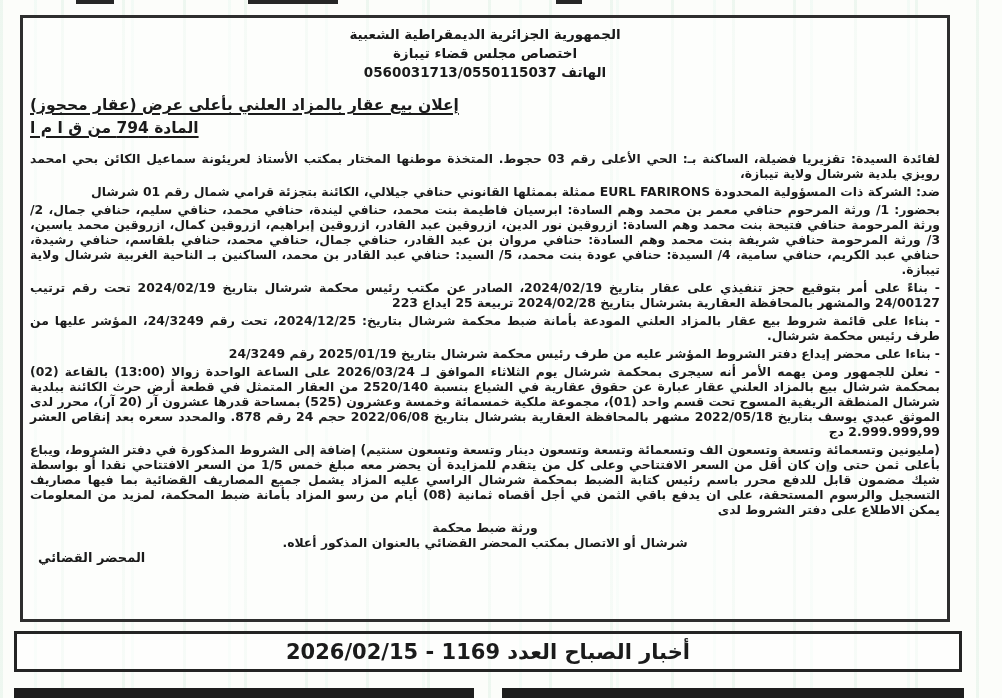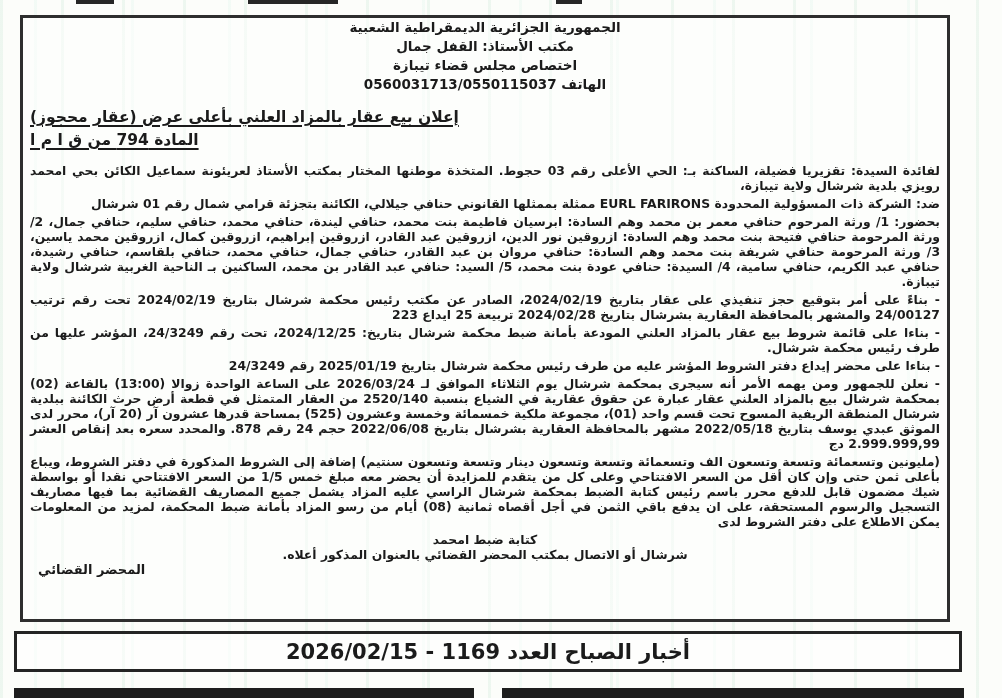--- a/index.html
+++ b/index.html
@@ -35,20 +35,21 @@
     left: 20px;
     top: 15px;
     width: 930px;
     height: 607px;
     border: 3px solid #2e2e2e;
     padding: 0 7px;
     box-sizing: border-box;
     background: rgba(255,255,255,0.45);
   }
   .office-header {
+    padding-top: 7px;
     text-align: center;
     font-weight: bold;
     font-size: 13.5px;
     line-height: 19px;
   }
   .doc-title {
     margin-top: 12px;
     text-align: left;
     font-weight: bold;
     font-size: 15.5px;
@@ -104,40 +105,39 @@
 <div class="page">
 
   <div class="top-mark m1"></div>
   <div class="top-mark m2"></div>
   <div class="top-mark m3"></div>
 
   <div class="doc-frame">
 
     <div class="office-header">
       <div>الجمهورية الجزائرية الديمقراطية الشعبية</div>
-      <div>مكتب الأستاذ: القفل جمال</div>
       <div>اختصاص مجلس قضاء تيبازة</div>
       <div>الهاتف 0560031713/0550115037</div>
     </div>
 
     <div class="doc-title">
       <div class="t-line">إعلان بيع عقار بالمزاد العلني بأعلى عرض (عقار محجوز)</div>
       <div class="t-line">المادة 794 من ق ا م ا</div>
     </div>
 
     <div class="doc-body">
       <p class="para">لفائدة السيدة: تقزيريا فضيلة، الساكنة بـ: الحي الأعلى رقم 03 حجوط. المتخذة موطنها المختار بمكتب الأستاذ لعريئونة سماعيل الكائن بحي امحمد رويزي بلدية شرشال ولاية تيبازة،</p>
       <p class="para">ضد: الشركة ذات المسؤولية المحدودة EURL FARIRONS ممثلة بممثلها القانوني حنافي جيلالي، الكائنة بتجزئة قرامي شمال رقم 01 شرشال</p>
       <p class="para">بحضور: 1/ ورثة المرحوم حنافي معمر بن محمد وهم السادة: ابرسيان فاطيمة بنت محمد، حنافي ليندة، حنافي محمد، حنافي سليم، حنافي جمال، 2/ ورثة المرحومة حنافي فتيحة بنت محمد وهم السادة: ازروقين نور الدين، ازروقين عبد القادر، ازروقين إبراهيم، ازروقين كمال، ازروقين محمد ياسين، 3/ ورثة المرحومة حنافي شريفة بنت محمد وهم السادة: حنافي مروان بن عبد القادر، حنافي جمال، حنافي محمد، حنافي بلقاسم، حنافي رشيدة، حنافي عبد الكريم، حنافي سامية، 4/ السيدة: حنافي عودة بنت محمد، 5/ السيد: حنافي عبد القادر بن محمد، الساكنين بـ الناحية الغربية شرشال ولاية تيبازة.</p>
       <p class="para">- بناءً على أمر بتوقيع حجز تنفيذي على عقار بتاريخ 2024/02/19، الصادر عن مكتب رئيس محكمة شرشال بتاريخ 2024/02/19 تحت رقم ترتيب 24/00127 والمشهر بالمحافظة العقارية بشرشال بتاريخ 2024/02/28 تربيعة 25 ايداع 223</p>
       <p class="para">- بناءا على قائمة شروط بيع عقار بالمزاد العلني المودعة بأمانة ضبط محكمة شرشال بتاريخ: 2024/12/25، تحت رقم 24/3249، المؤشر عليها من طرف رئيس محكمة شرشال.</p>
       <p class="para">- بناءا على محضر إيداع دفتر الشروط المؤشر عليه من طرف رئيس محكمة شرشال بتاريخ 2025/01/19 رقم 24/3249</p>
       <p class="para">- نعلن للجمهور ومن يهمه الأمر أنه سيجرى بمحكمة شرشال يوم الثلاثاء الموافق لـ 2026/03/24 على الساعة الواحدة زوالا (13:00) بالقاعة (02) بمحكمة شرشال بيع بالمزاد العلني عقار عبارة عن حقوق عقارية في الشياع بنسبة 2520/140 من العقار المتمثل في قطعة أرض حرث الكائنة ببلدية شرشال المنطقة الريفية المسوح تحت قسم واحد (01)، مجموعة ملكية خمسمائة وخمسة وعشرون (525) بمساحة قدرها عشرون آر (20 آر)، محرر لدى الموثق عبدي يوسف بتاريخ 2022/05/18 مشهر بالمحافظة العقارية بشرشال بتاريخ 2022/06/08 حجم 24 رقم 878. والمحدد سعره بعد إنقاص العشر 2.999.999,99 دج</p>
       <p class="para">(مليونين وتسعمائة وتسعة وتسعون الف وتسعمائة وتسعة وتسعون دينار وتسعة وتسعون سنتيم) إضافة إلى الشروط المذكورة في دفتر الشروط، ويباع بأعلى ثمن حتى وإن كان أقل من السعر الافتتاحي وعلى كل من يتقدم للمزايدة أن يحضر معه مبلغ خمس 1/5 من السعر الافتتاحي نقدا أو بواسطة شيك مضمون قابل للدفع محرر باسم رئيس كتابة الضبط بمحكمة شرشال الراسي عليه المزاد يشمل جميع المصاريف القضائية بما فيها مصاريف التسجيل والرسوم المستحقة، على ان يدفع باقي الثمن في أجل أقصاه ثمانية (08) أيام من رسو المزاد بأمانة ضبط المحكمة، لمزيد من المعلومات يمكن الاطلاع على دفتر الشروط لدى</p>
-      <p class="para center">كتابة ضبط امحمد</p>
+      <p class="para center">ورثة ضبط محكمة</p>
       <p class="para center">شرشال أو الاتصال بمكتب المحضر القضائي بالعنوان المذكور أعلاه.</p>
     </div>
 
     <div class="signature">المحضر القضائي</div>
   </div>
 
   <div class="footer-box">
     <span>أخبار الصباح العدد 1169 - 2026/02/15</span>
   </div>
 

